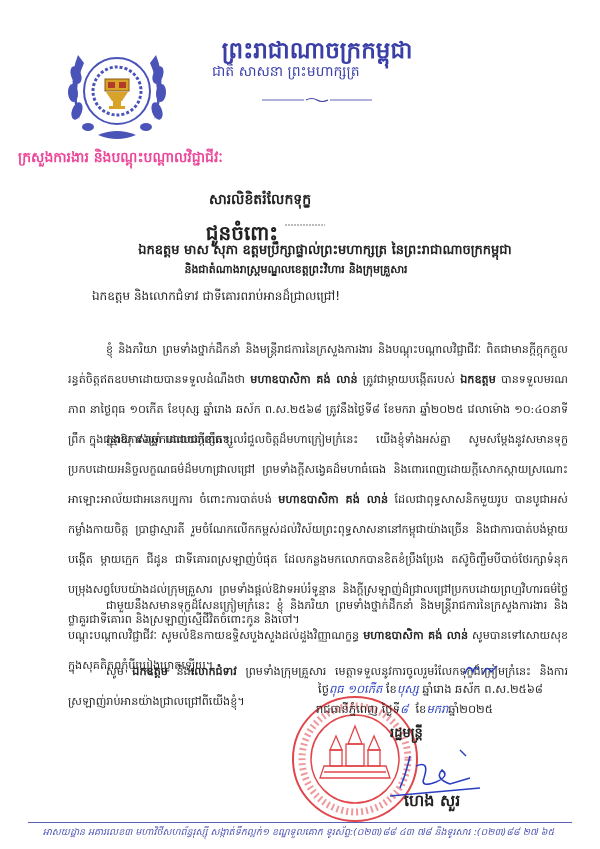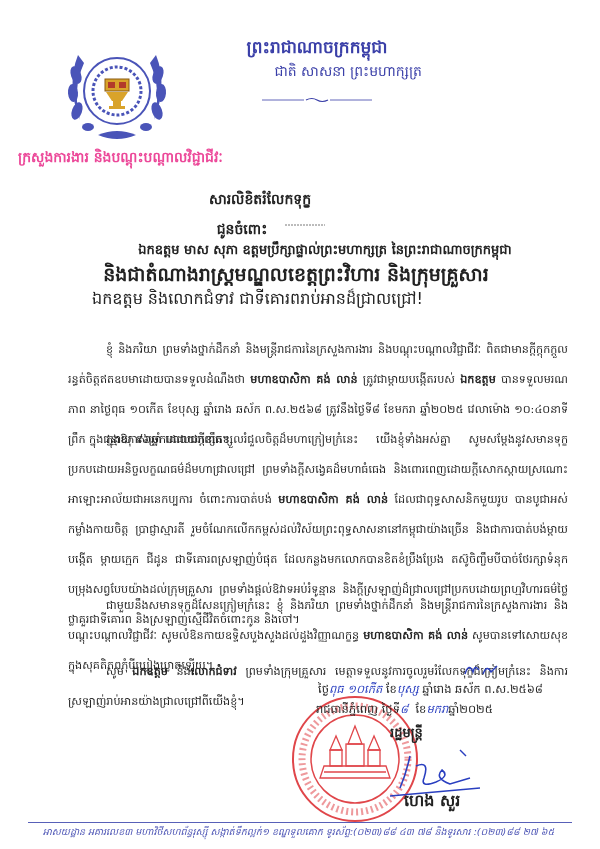--- a/index.html
+++ b/index.html
@@ -7,33 +7,33 @@
       width: 600px; height: 849px; position: relative; overflow: hidden;
       font-family: "DejaVu Sans", sans-serif; color: #1a1a1a;
     }
     .abs { position: absolute; }
     .kh { font-family: "DejaVu Sans", sans-serif; }
 
     
     .emblem { left: 58px; top: 35px; width: 118px; height: 118px; }
 
     
-    .kingdom { left: 212px; top: 36px; width: 210px; text-align: center; color: #3a3fa8; font-size: 17px; font-weight: bold; white-space: nowrap; }
-    .motto { left: 212px; top: 62px; width: 210px; text-align: right; color: #3a3fa8; font-size: 14px; white-space: nowrap; }
+    .kingdom { left: 212px; top: 36px; width: 210px; text-align: center; color: #3a3fa8; font-size: 23px; font-weight: bold; white-space: nowrap; }
+    .motto { left: 212px; top: 62px; width: 210px; text-align: left; color: #3a3fa8; font-size: 14px; white-space: nowrap; }
     .ornament { left: 262px; top: 88px; width: 110px; height: 6px; }
 
     .ministry { left: 18px; top: 148px; color: #ec4899; font-size: 14px; font-weight: bold; white-space: nowrap; }
 
     .title { left: 0; top: 190px; width: 520px; text-align: center; font-size: 14px; font-weight: bold; color: #222; }
     .title-orn { left: 285px; top: 212px; width: 40px; height: 4px; }
-    .to { left: 0; top: 220px; width: 484px; text-align: center; font-size: 14px; font-weight: bold; color: #222; }
+    .to { left: 0; top: 220px; width: 484px; text-align: center; font-size: 20px; font-weight: bold; color: #222; }
     .addr1 { left: 0; top: 241px; width: 600px; text-align: center; font-size: 13px; font-weight: bold; color: #222; white-space: nowrap; margin-left: 25px; }
-    .addr2 { left: 0; top: 262px; width: 592px; text-align: center; font-size: 19px; font-weight: bold; color: #222; white-space: nowrap; }
+    .addr2 { left: 0; top: 262px; width: 592px; text-align: center; font-size: 11px; font-weight: bold; color: #222; white-space: nowrap; }
 
-    .greeting { left: 92px; top: 288px; font-size: 16px; color: #222; white-space: nowrap; }
+    .greeting { left: 92px; top: 288px; font-size: 12px; color: #222; white-space: nowrap; }
 
     .body-text { left: 68px; width: 500px; font-size: 11.2px; line-height: 30px; color: #222; text-align: justify; margin-top: 24px; }
     .body-text .indent { display: inline-block; width: 38px; }
     .p1 { top: 311px; }
     .p2 { top: 401px; }
     .p3 { top: 567px; }
     .p4 { top: 633px; }
     b { font-weight: bold; }
 
     .date1 { left: 318px; top: 682px; font-size: 11.5px; color: #222; white-space: nowrap; }

